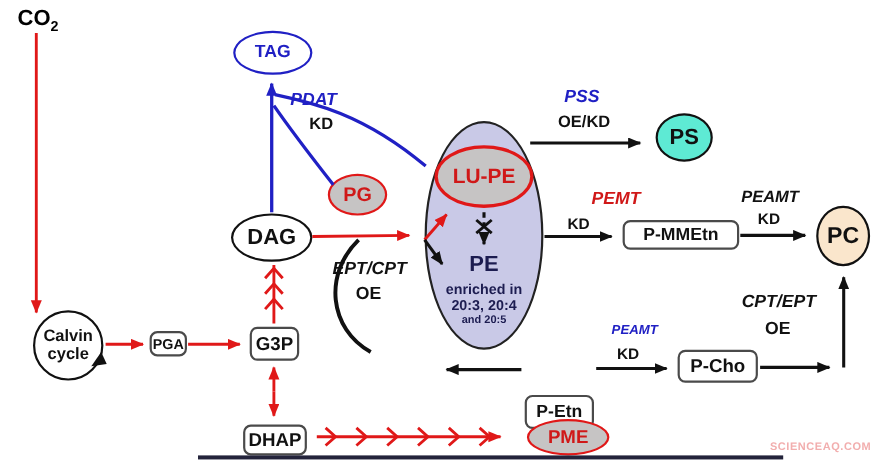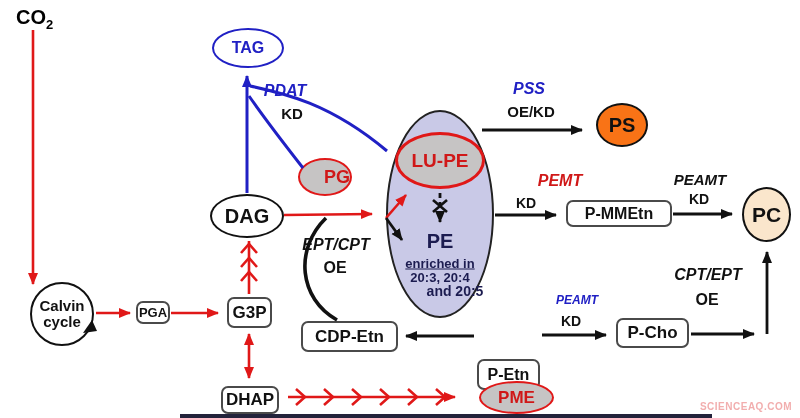--- a/index.html
+++ b/index.html
@@ -31,38 +31,38 @@
 <div id="stage">
 
   <div id="co2"><span>CO</span><sub>2</sub></div>
 
   <div class="node ellipse" style="left:386px;top:110px;width:108px;height:208px;background:#c9c9e7;border:2px solid #222;"></div>
 
   <div class="node ellipse blue" style="left:212px;top:28px;width:72px;height:40px;background:#fff;border:2.5px solid #2020c4;font-size:16px;">
     <span>TAG</span>
     </div>
 
-  <div class="node ellipse red" style="left:298px;top:158px;width:54px;height:38px;background:#c6c4c4;border:2.5px solid #e01818;font-size:18px;justify-content:flex-end;">
+  <div class="node ellipse red" style="left:298px;top:158px;width:54px;height:38px;background:#c6c4c4;border:2.5px solid #e01818;font-size:18px;">
     <span>PG</span>
     </div>
 
   <div class="node ellipse black" style="left:210px;top:194px;width:74px;height:44px;background:#fff;border:2.5px solid #111;font-size:20px;">
     <span>DAG</span>
     </div>
 
   <div class="node ellipse red" style="left:395px;top:132px;width:90px;height:57px;background:#c6c4c4;border:3.5px solid #e01818;font-size:19px;">
     <span>LU-PE</span>
     </div>
 
   <div class="peline" style="left:440px;top:241px;font-size:20px;"><span>PE</span></div>
-  <div class="peline" style="left:440px;top:263px;font-size:13px;text-decoration:underline;"><span>enriched in</span></div>
+  <div class="peline" style="left:440px;top:263px;font-size:13px;"><span>enriched in</span></div>
   <div class="peline" style="left:440px;top:277px;font-size:13px;"><span>20:3, 20:4</span></div>
-  <div class="peline" style="left:455px;top:291px;font-size:14px;"><span>and 20:5</span></div>
+  <div class="peline" style="left:440px;top:291px;font-size:10px;"><span>and 20:5</span></div>
 
-  <div class="node ellipse black" style="left:596px;top:103px;width:52px;height:44px;background:#f97316;border:2.5px solid #111;font-size:20px;">
+  <div class="node ellipse black" style="left:596px;top:103px;width:52px;height:44px;background:#5eead4;border:2.5px solid #111;font-size:20px;">
     <span>PS</span>
     </div>
 
   <div class="node rbox" style="left:566px;top:200px;width:106px;height:27px;font-size:16px;">
     <span>P-MMEtn</span>
     </div>
 
   <div class="node ellipse black" style="left:742px;top:187px;width:49px;height:55px;background:#fae6cc;border:2.5px solid #111;font-size:21px;">
     <span>PC</span>
     </div>
@@ -76,23 +76,20 @@
     </div>
 
   <div class="node rbox" style="left:227px;top:297px;width:45px;height:31px;font-size:17px;">
     <span>G3P</span>
     </div>
 
   <div class="node rbox" style="left:221px;top:386px;width:58px;height:28px;font-size:17px;">
     <span>DHAP</span>
     </div>
 
-  <div class="node rbox" style="left:301px;top:321px;width:97px;height:31px;font-size:17px;">
-    <span>CDP-Etn</span>
-    </div>
 
   <div class="node rbox" style="left:477px;top:319px;width:63px;height:31px;font-size:16px;margin-top:40px;">
     <span>P-Etn</span>
     </div>
 
   <div class="node ellipse red" style="left:479px;top:381px;width:75px;height:33px;background:#c6c4c4;border:2.5px solid #e01818;font-size:17px;">
     <span>PME</span>
     </div>
 
   <div class="node rbox" style="left:616px;top:318px;width:73px;height:30px;font-size:17px;">

